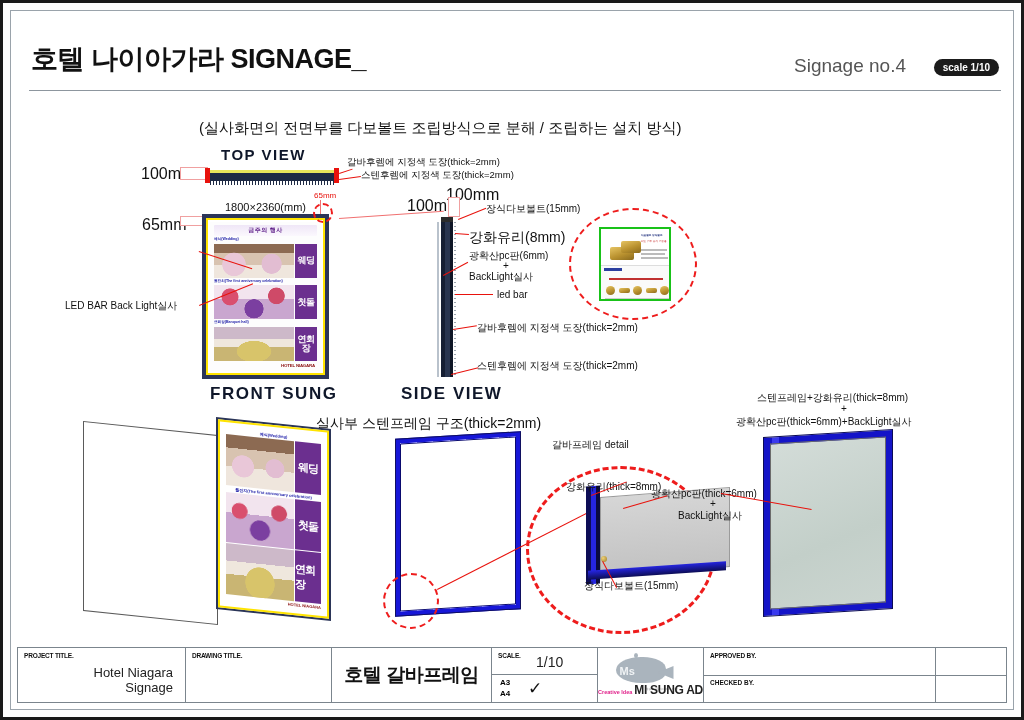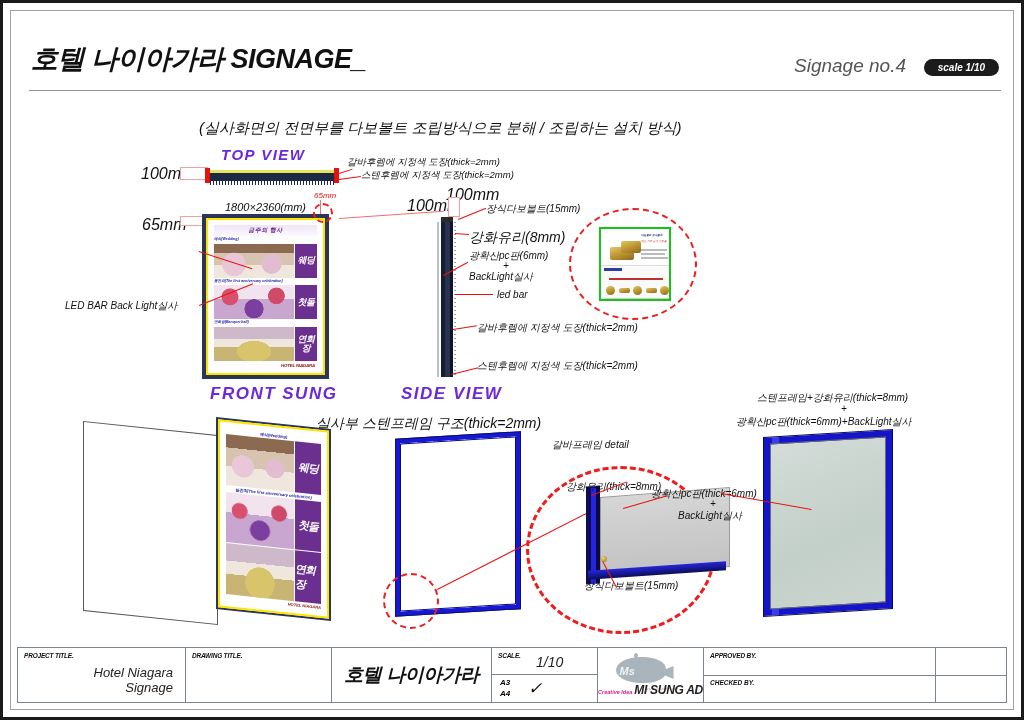--- a/index.html
+++ b/index.html
@@ -7,21 +7,20 @@
     width: 1024px; height: 720px;
     background: #ffffff;
     font-family: "Liberation Sans", sans-serif;
     overflow: hidden;
     position: relative;
   }
   #sheet {
     position: absolute; inset: 0;
     background: #fff;
     border: 3px solid #1a1a1a;
-    font-style: italic;
   }
   #inner-frame {
     position: absolute; left: 7px; top: 7px; right: 7px; bottom: 7px;
     border: 1px solid #9aa3ab;
     background: #fff;
   }
 
   
   .hdr-title {
     position: absolute; left: 28px; top: 38px;
@@ -29,41 +28,41 @@
     letter-spacing: -0.5px; white-space: nowrap;
   }
   .hdr-sig-no {
     position: absolute; right: 115px; top: 52px;
     font-size: 19px; color: #555; white-space: nowrap;
   }
   .hdr-scale-badge {
     position: absolute; right: 22px; top: 56px;
     background: #1b1b1b; color: #fff;
     font-size: 10px; font-weight: 700;
-    padding: 3px 14px; border-radius: 9px; white-space: nowrap;
+    padding: 3px 9px; border-radius: 9px; white-space: nowrap;
   }
   .hdr-rule {
     position: absolute; left: 26px; right: 20px; top: 87px;
     height: 1px; background: #8d969e;
   }
 
   
   .sec-code {
     position: absolute; left: 44px; top: 100px;
     font-size: 42px; font-weight: 400; color: #111;
     letter-spacing: 1px; white-space: nowrap;
   }
   .sec-desc {
     position: absolute; left: 196px; top: 116px;
     font-size: 15px; color: #111; white-space: nowrap;
   }
 
   
   .lbl      { position: absolute; font-size: 9px; color: #111; white-space: nowrap; }
-  .viewname { position: absolute; color: #6d28d9; font-size: 17px; font-weight: 700;
+  .viewname { position: absolute; color: #0f172a; font-size: 17px; font-weight: 700;
               letter-spacing: 1.5px; white-space: nowrap; }
   .dim      { position: absolute; font-size: 16px; color: #111; white-space: nowrap; }
 
   
   .lead { position: absolute; background: #e8120c; height: 1px; transform-origin: 0 0; }
   .lead-thin { position: absolute; background: #f07070; height: 1px; transform-origin: 0 0; }
 
   
   .topview-bar {
     position: absolute; left: 205px; top: 167px;
@@ -512,21 +511,21 @@
         <div>Hotel Niagara</div>
         <div>Signage</div>
       </div>
     </div>
 
     <div class="tb-cell tb-draw">
       <div class="tb-cap">DRAWING TITLE.</div>
     </div>
 
     <div class="tb-cell tb-drawtitle">
-      <div class="val">호텔 나이아가라</div>
+      <div class="val">호텔 갈바프레임</div>
     </div>
 
     <div class="tb-cell tb-scale">
       <div class="tb-cap">SCALE.</div>
       <div class="sval">1/10</div>
       <div class="split"></div>
       <div class="a3">A3</div>
       <div class="a4">A4</div>
       <div class="chk">✓</div>
     </div>

